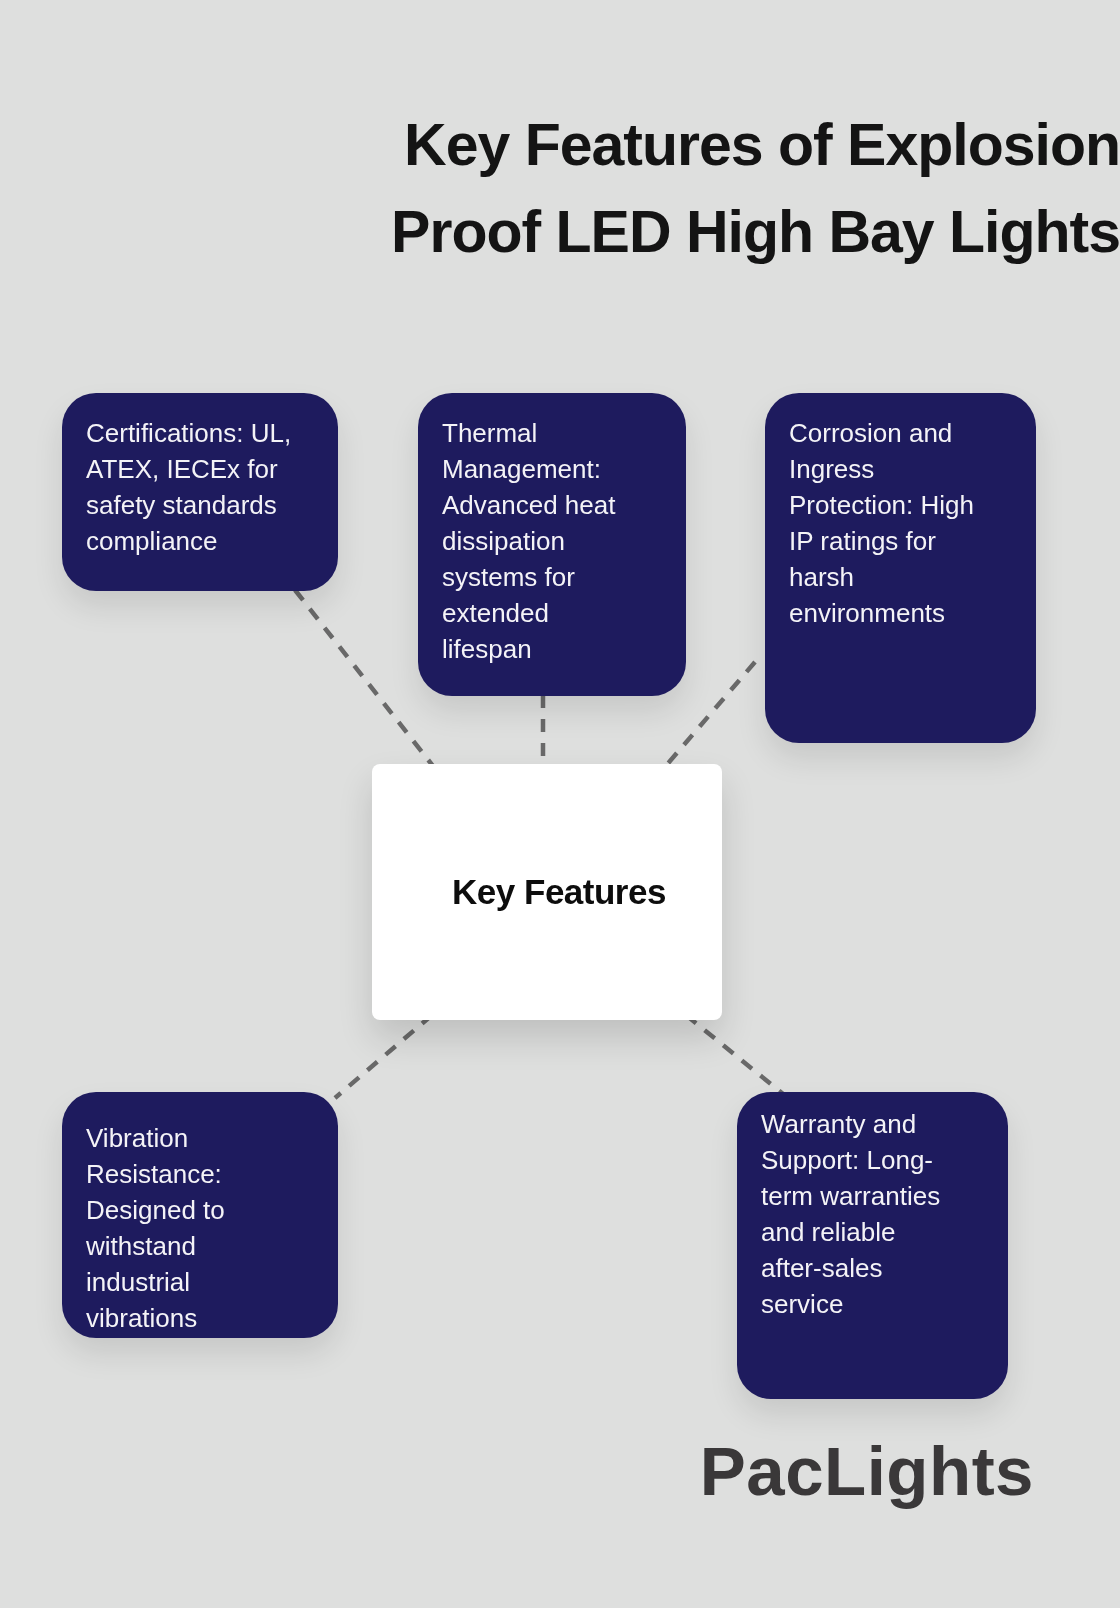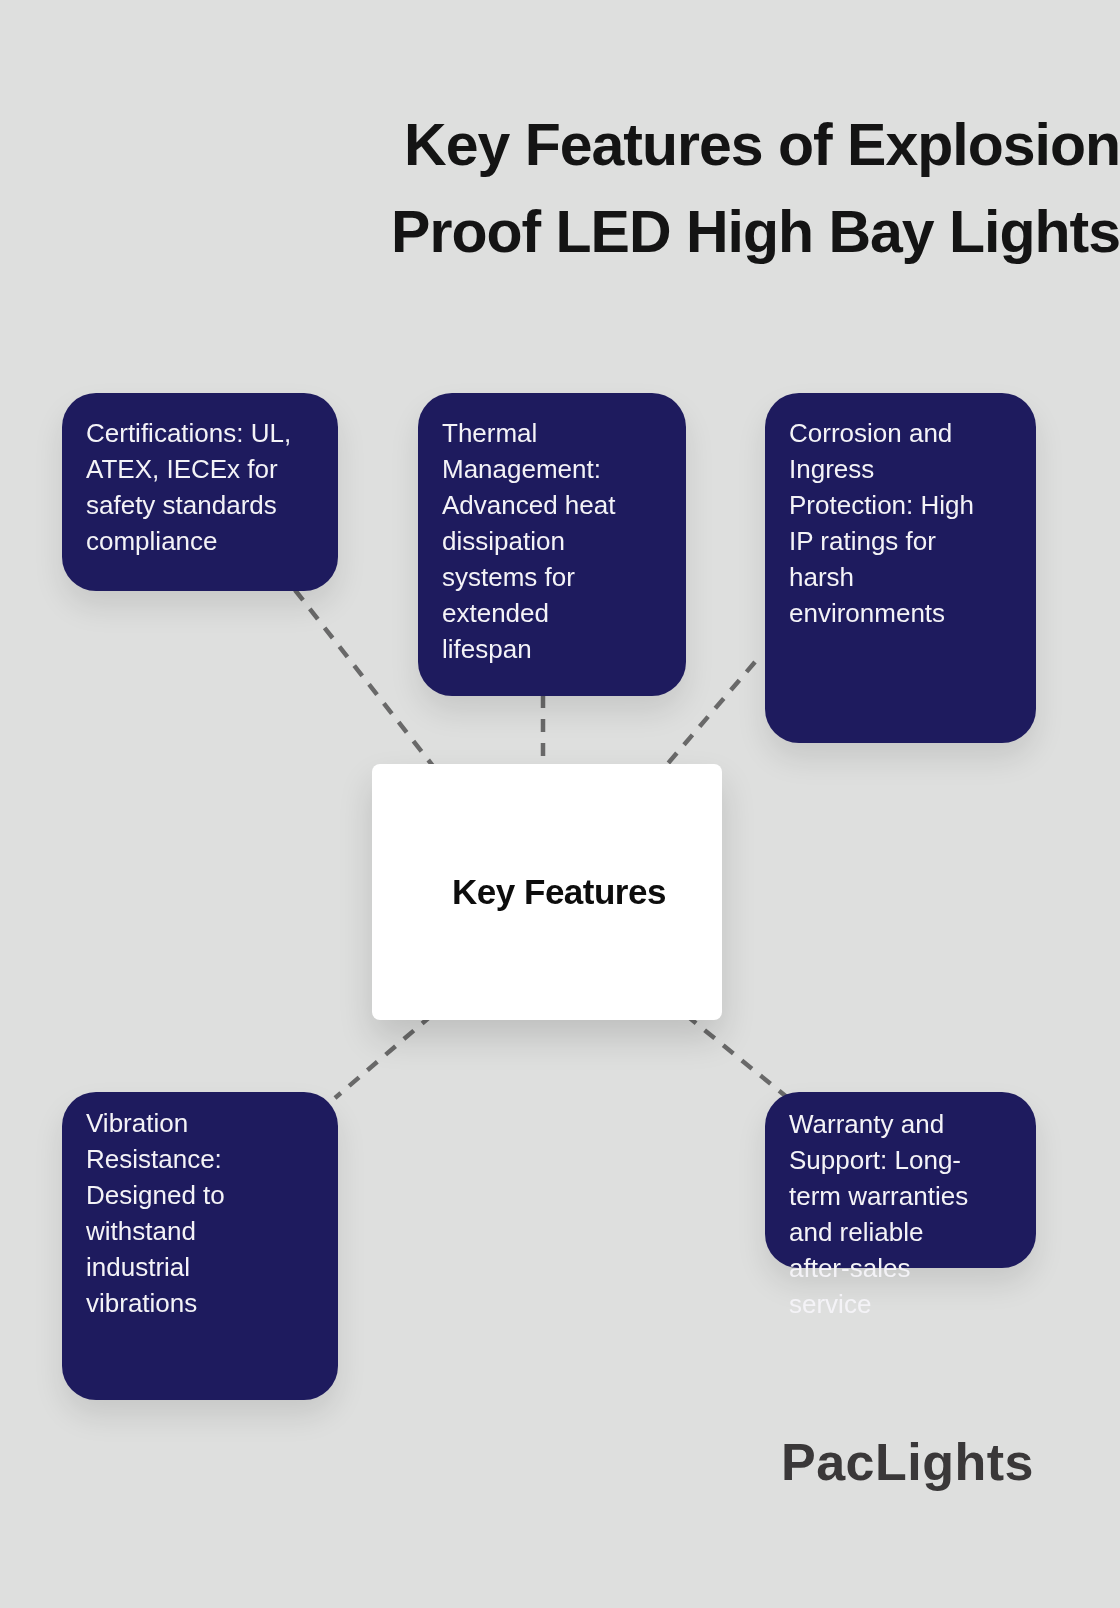--- a/index.html
+++ b/index.html
@@ -55,22 +55,22 @@
     color:var(--node-text);
     font-size:26px;
     line-height:36px;
     padding:22px 24px;
     white-space:pre-line;
     box-shadow:0 16px 30px rgba(0,0,0,0.10);
   }
   .pos-certifications{left:62px;  top:393px; width:276px; height:198px;}
   .pos-thermal      {left:418px; top:393px; width:268px; height:303px;}
   .pos-corrosion    {left:765px; top:393px; width:271px; height:350px;}
-  .pos-vibration    {left:62px;  top:1092px; width:276px; height:308px; padding-top:13px;}
-  .pos-warranty     {left:765px; top:1092px; width:271px; height:176px; padding-top:14px;}
+  .pos-vibration    {left:62px;  top:1092px; width:276px; height:246px; padding-top:28px;}
+  .pos-warranty     {left:737px; top:1092px; width:271px; height:307px; padding-top:14px;}
   .center-node{
     position:absolute;
     z-index:2;
     left:372px;
     top:764px;
     width:350px;
     height:256px;
     background:var(--center-bg);
     border-radius:8px;
     box-shadow:0 18px 35px rgba(0,0,0,0.14);
@@ -83,21 +83,21 @@
     font-size:35px;
     font-weight:800;
     letter-spacing:-0.5px;
     color:var(--center-text);
   }
   .brand-logo{
     position:absolute;
     z-index:2;
     top:1432px;
     right:86px;
-    font-size:52px;
+    font-size:69px;
     font-weight:700;
     letter-spacing:0.5px;
     color:var(--brand);
   }
 </style>
 </head>
 <body>
 
 <div class="canvas">
 

